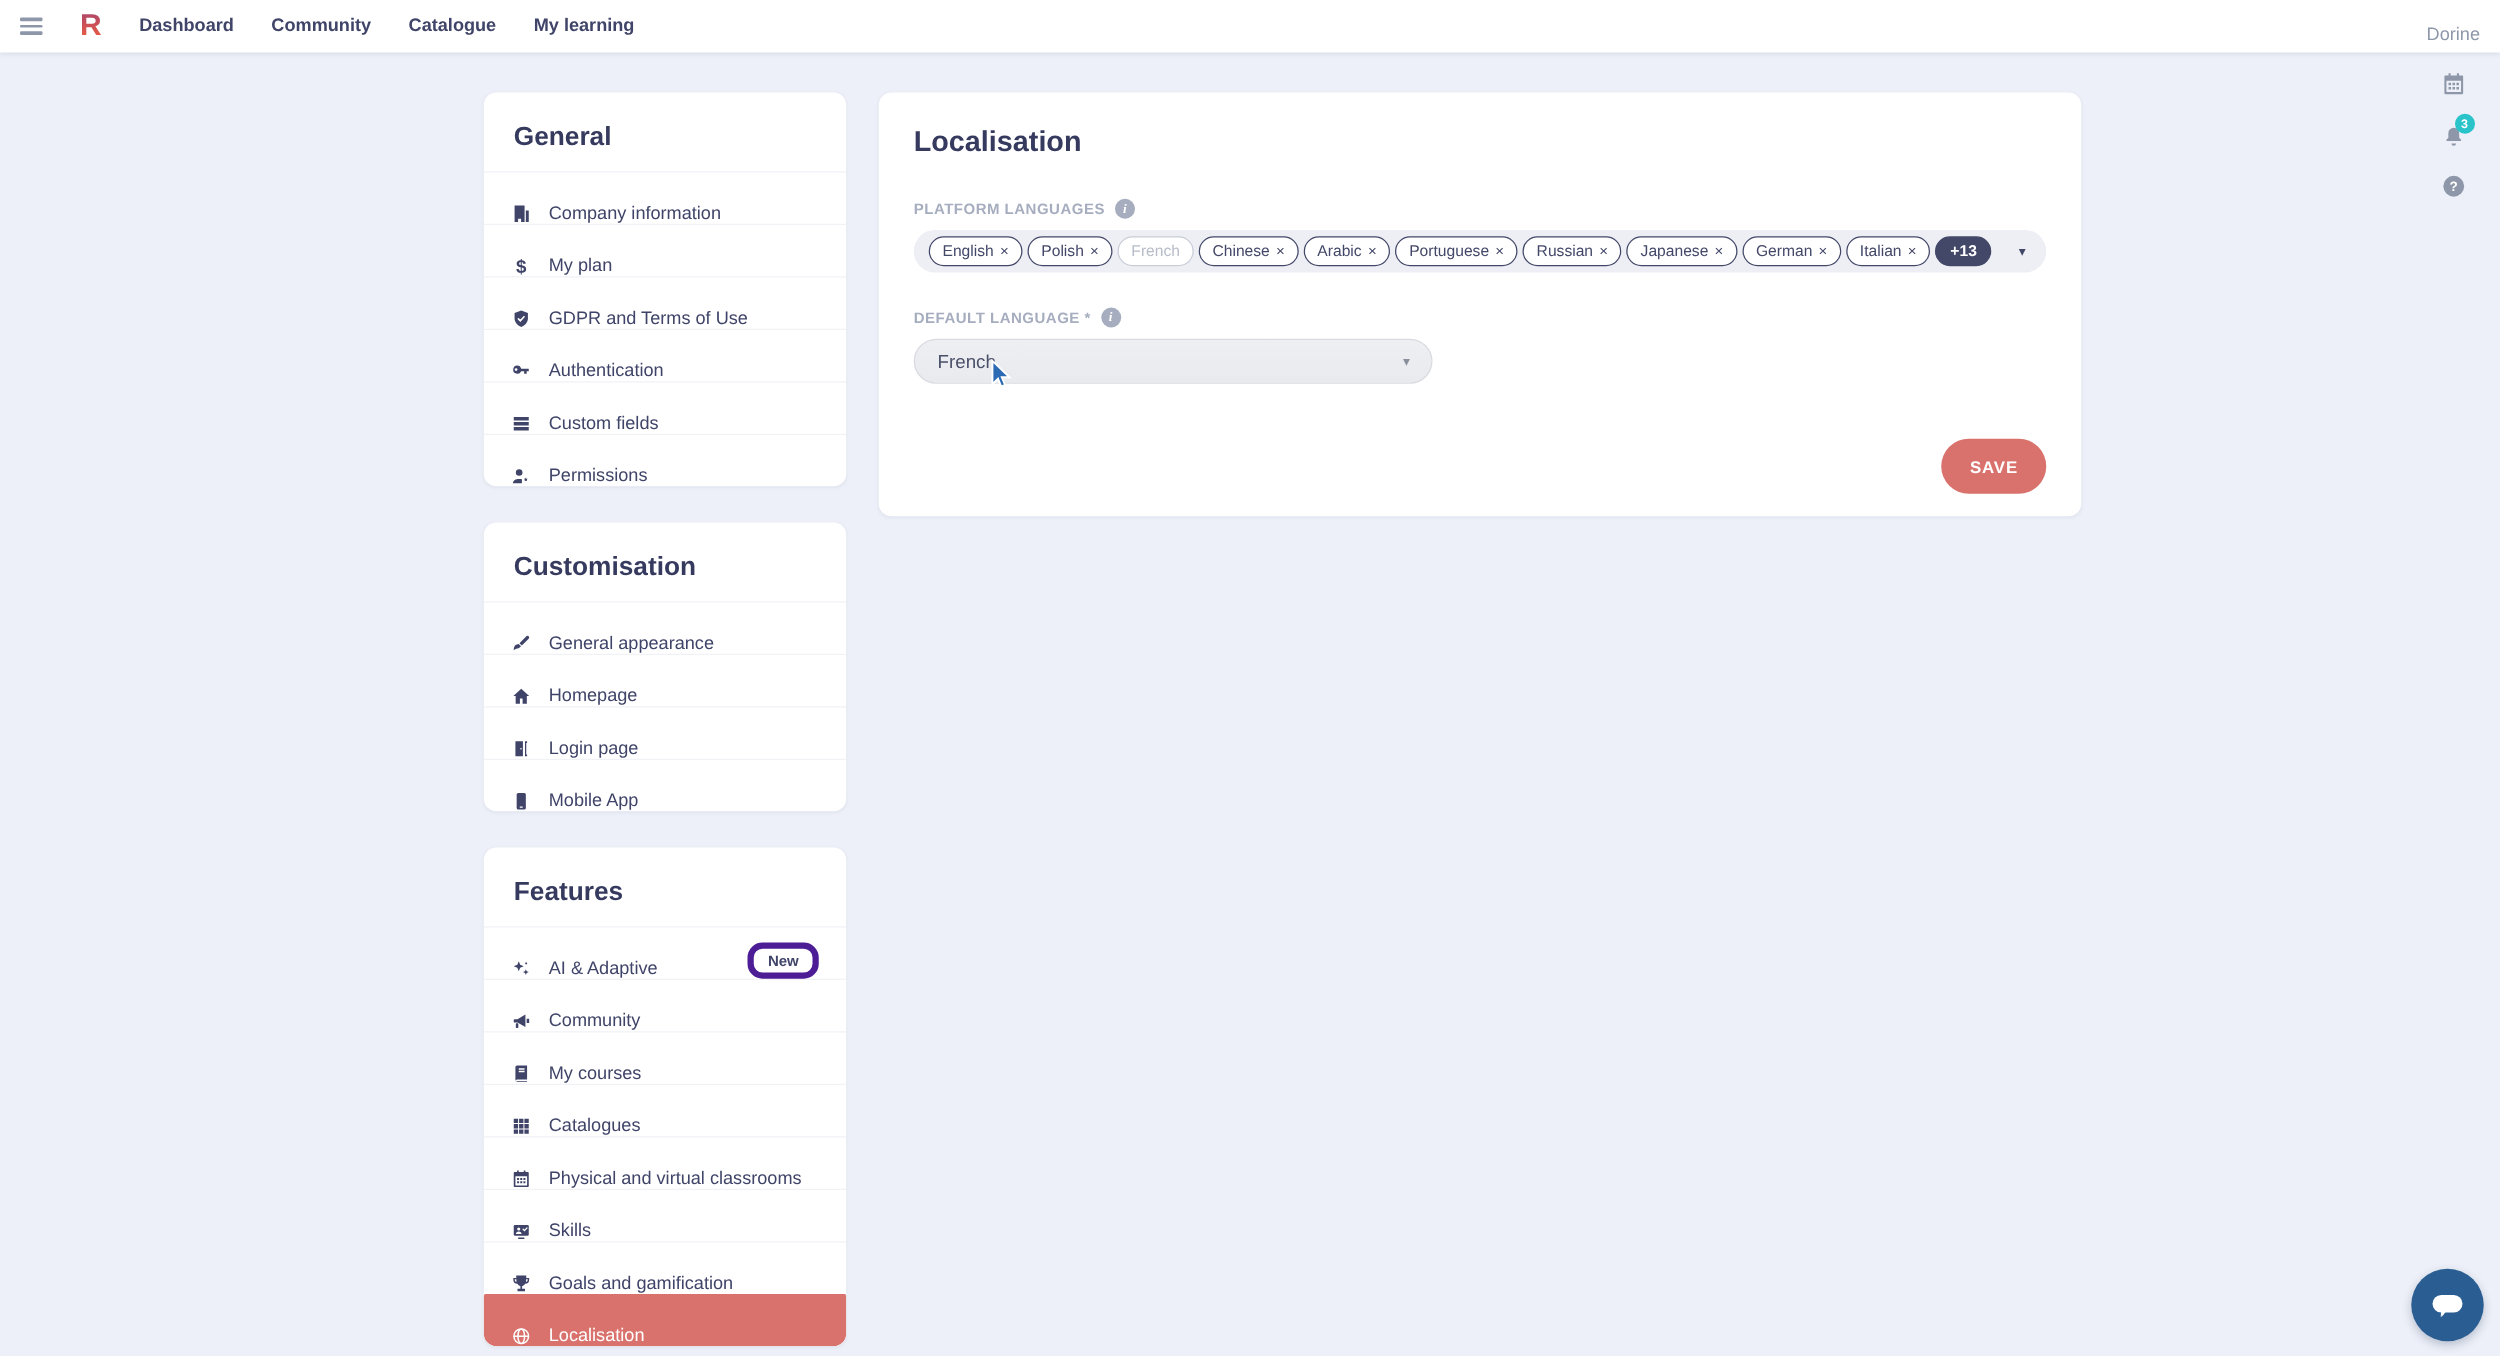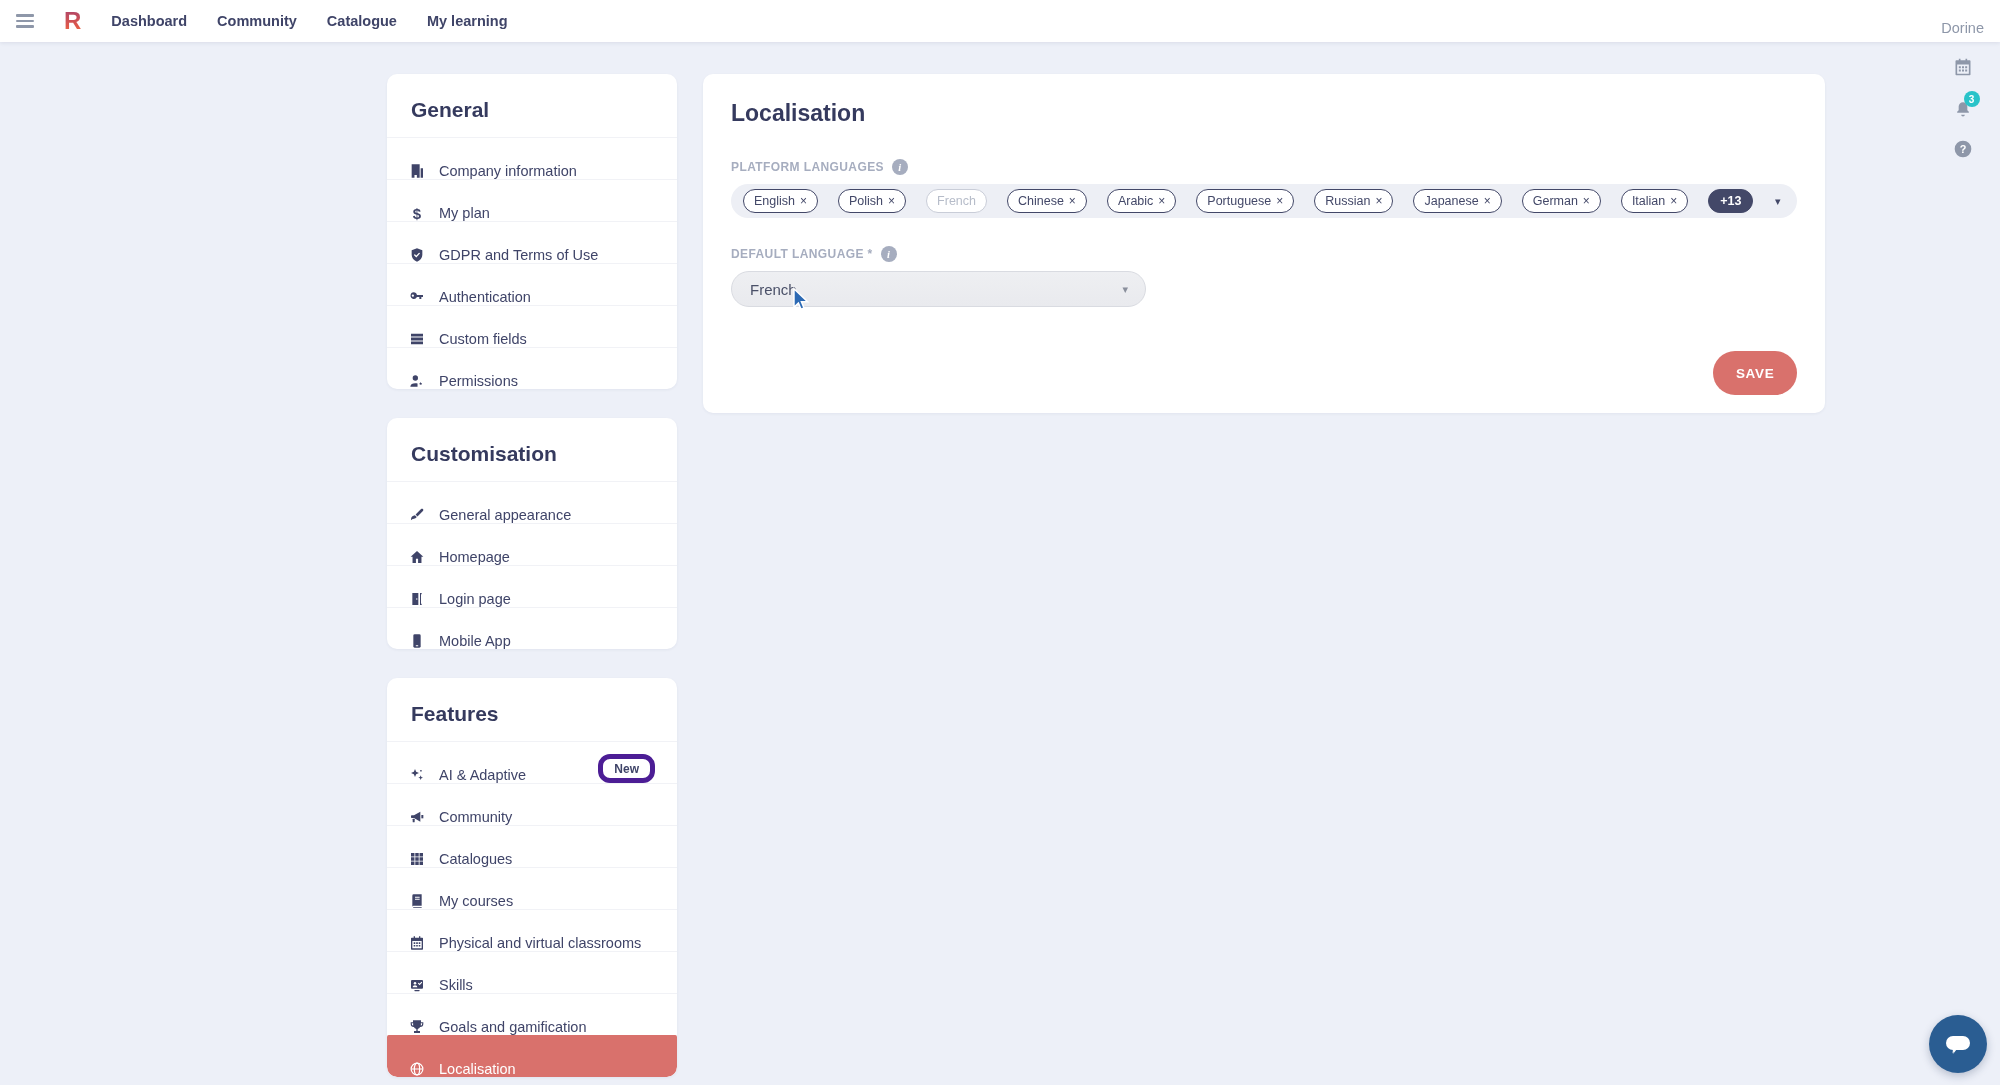--- a/index.html
+++ b/index.html
@@ -47,21 +47,21 @@
   
   .main-card { flex:1; border-radius:10px; background:#fff; box-shadow:0 1px 3px rgba(40,50,90,.06);
                padding:26px 28px 16px; }
   .main-title { font-size:23px; font-weight:700; color:#353a5e; margin-bottom:32px; }
   .field-label { display:flex; align-items:center; gap:8px; margin-bottom:9px;
                  color:#a6adbf; font-size:12px; font-weight:700; letter-spacing:.4px;margin-top:28px; }
   .info-ic { width:16px; height:16px; border-radius:50%; background:#a6adbf; color:#fff;
              font-size:10.5px; font-weight:700; font-style:italic; display:flex; align-items:center;
              justify-content:center; cursor:pointer; font-family:"Liberation Serif", serif; }
   .multiselect { position:relative; height:34px; background:#edeff5; border-radius:17px;
-                 display:flex; align-items:center; gap:20px; padding:0 44px 0 12px; margin-bottom:25px; cursor:pointer; }
+                 display:flex; align-items:center; gap:4px; padding:0 44px 0 12px; margin-bottom:25px; cursor:pointer; }
   .tag { display:inline-flex; align-items:center; gap:5px; height:24px; padding:0 10px;
          border:1px solid #434868; border-radius:13px; background:#fff; font-size:12.5px;
          color:#434868; white-space:nowrap; cursor:pointer; }
   .tag .x { font-size:12px; line-height:1; color:#434868; cursor:pointer; }
   .tag.disabled { border-color:#c9cdd8; color:#b6bcc9; cursor:default; }
   .tag.overflow { background:#434868; border-color:#434868; color:#fff; font-weight:700; padding:0 11px; }
   .caret { position:absolute; right:17px; top:50%; transform:translateY(-50%);
            font-size:11px; color:#434868; }
   .select { position:relative; width:415px; height:36px; border:1px solid #d9dbe1; border-radius:18px;
             background:linear-gradient(180deg,#eeeff2,#e9eaee); display:flex; align-items:center;
@@ -252,33 +252,33 @@
                 <path d="M4 9.5h3.5L17 4v15l-9.5-5.5H4a1 1 0 01-1-1v-2a1 1 0 011-1z"></path>
                 <rect x="5.5" y="14.5" width="3" height="5.5" rx=".8"></rect>
                 <path d="M18.5 9h3v5h-3z"></path>
               </svg>
             </span>
           <span class="lbl">Community</span>
         </div>
         <div class="s-item">
           <span class="ic">
               <svg viewBox="0 0 24 24" fill="currentColor">
-                <path d="M3 3h5.2v5.2H3zm6.4 0h5.2v5.2H9.4zm6.4 0H21v5.2h-5.2zM3 9.4h5.2v5.2H3zm6.4 0h5.2v5.2H9.4zm6.4 0H21v5.2h-5.2zM3 15.8h5.2V21H3zm6.4 0h5.2V21H9.4zm6.4 0H21V21h-5.2z"></path>
-              </svg>
-            </span>
-          <span class="lbl">Catalogues</span>
-        </div>
-        <div class="s-item">
-          <span class="ic">
-              <svg viewBox="0 0 24 24" fill="currentColor">
                 <path d="M5 4a2 2 0 012-2h12v17H7a2 2 0 00-2 2zm2 17h12v1H7a1 1 0 01-1-1z"></path>
                 <path d="M9 5.5h7v1.6H9zm0 3h7v1.6H9z" fill="#fff"></path>
               </svg>
             </span>
           <span class="lbl">My courses</span>
+        </div>
+        <div class="s-item">
+          <span class="ic">
+              <svg viewBox="0 0 24 24" fill="currentColor">
+                <path d="M3 3h5.2v5.2H3zm6.4 0h5.2v5.2H9.4zm6.4 0H21v5.2h-5.2zM3 9.4h5.2v5.2H3zm6.4 0h5.2v5.2H9.4zm6.4 0H21v5.2h-5.2zM3 15.8h5.2V21H3zm6.4 0h5.2V21H9.4zm6.4 0H21V21h-5.2z"></path>
+              </svg>
+            </span>
+          <span class="lbl">Catalogues</span>
         </div>
         <div class="s-item">
           <span class="ic">
               <svg viewBox="0 0 24 24" fill="currentColor">
                 <path d="M7 2h2v2h6V2h2v2h3a1 1 0 011 1v16a1 1 0 01-1 1H4a1 1 0 01-1-1V5a1 1 0 011-1h3zM5 9v11h14V9zm2 2h2.4v2.4H7zm3.8 0h2.4v2.4h-2.4zm3.8 0H17v2.4h-2.4zM7 15h2.4v2.4H7zm3.8 0h2.4v2.4h-2.4zm3.8 0H17v2.4h-2.4z"></path>
               </svg>
             </span>
           <span class="lbl">Physical and virtual classrooms</span>
         </div>
         <div class="s-item">

